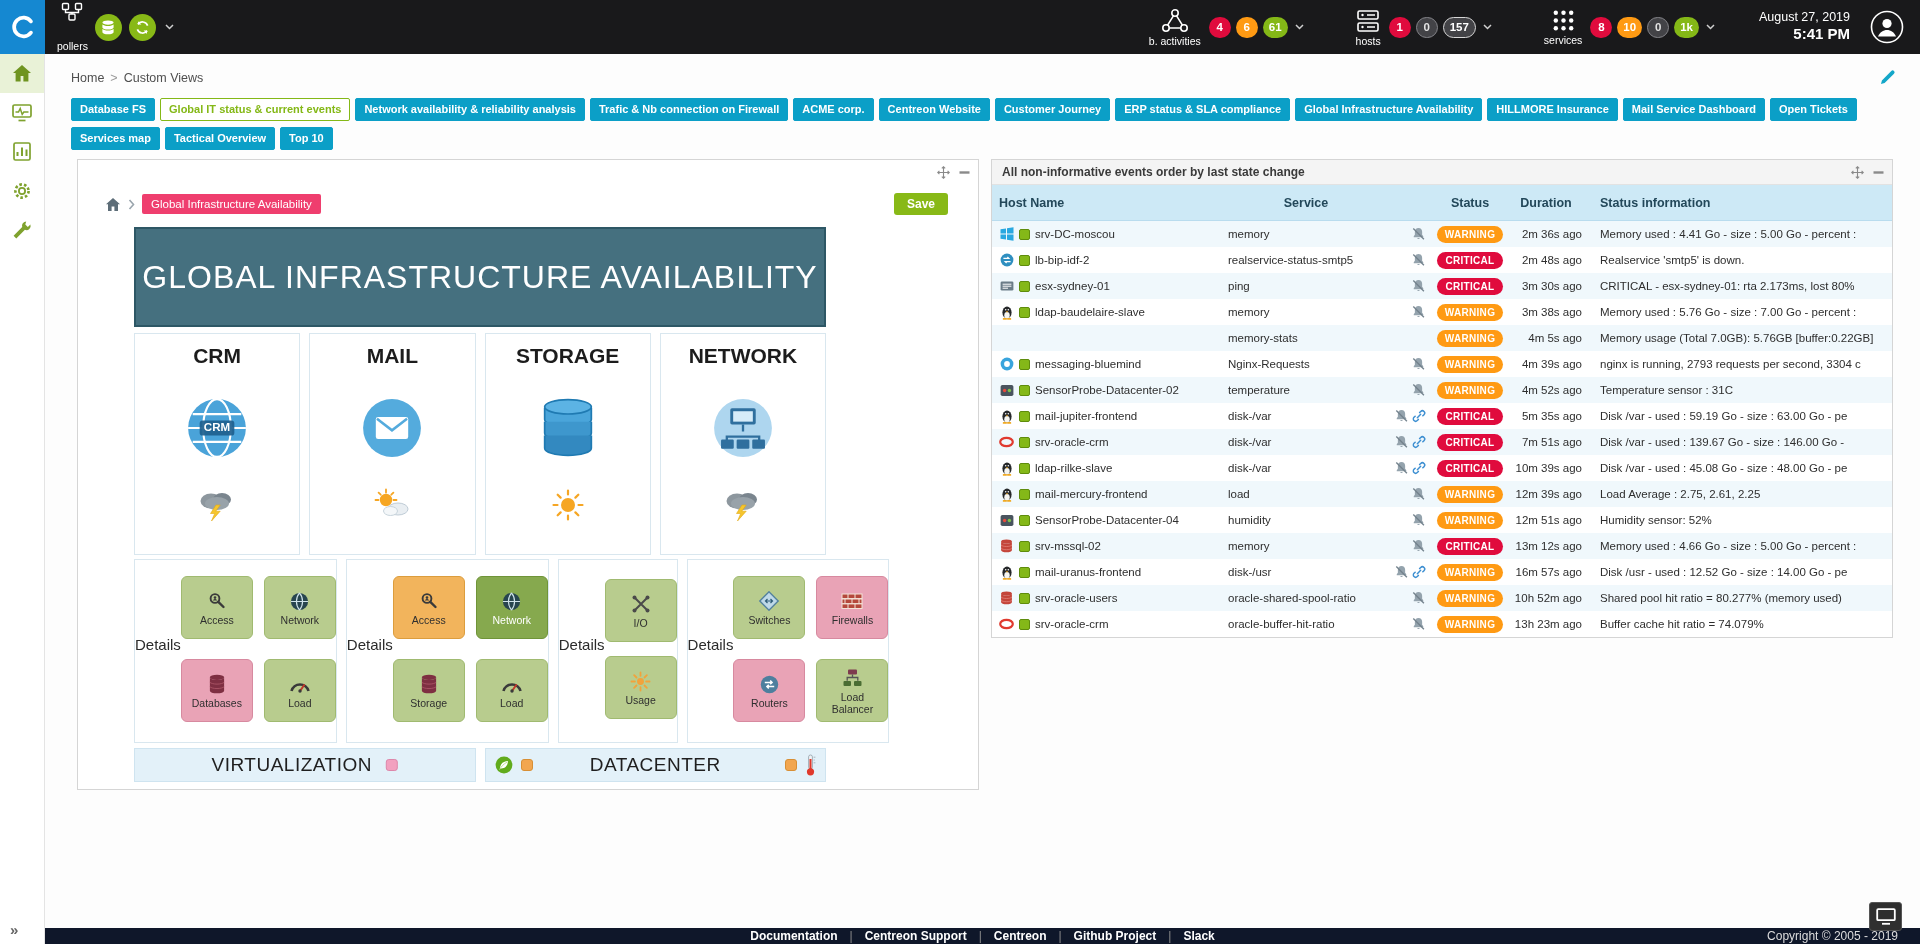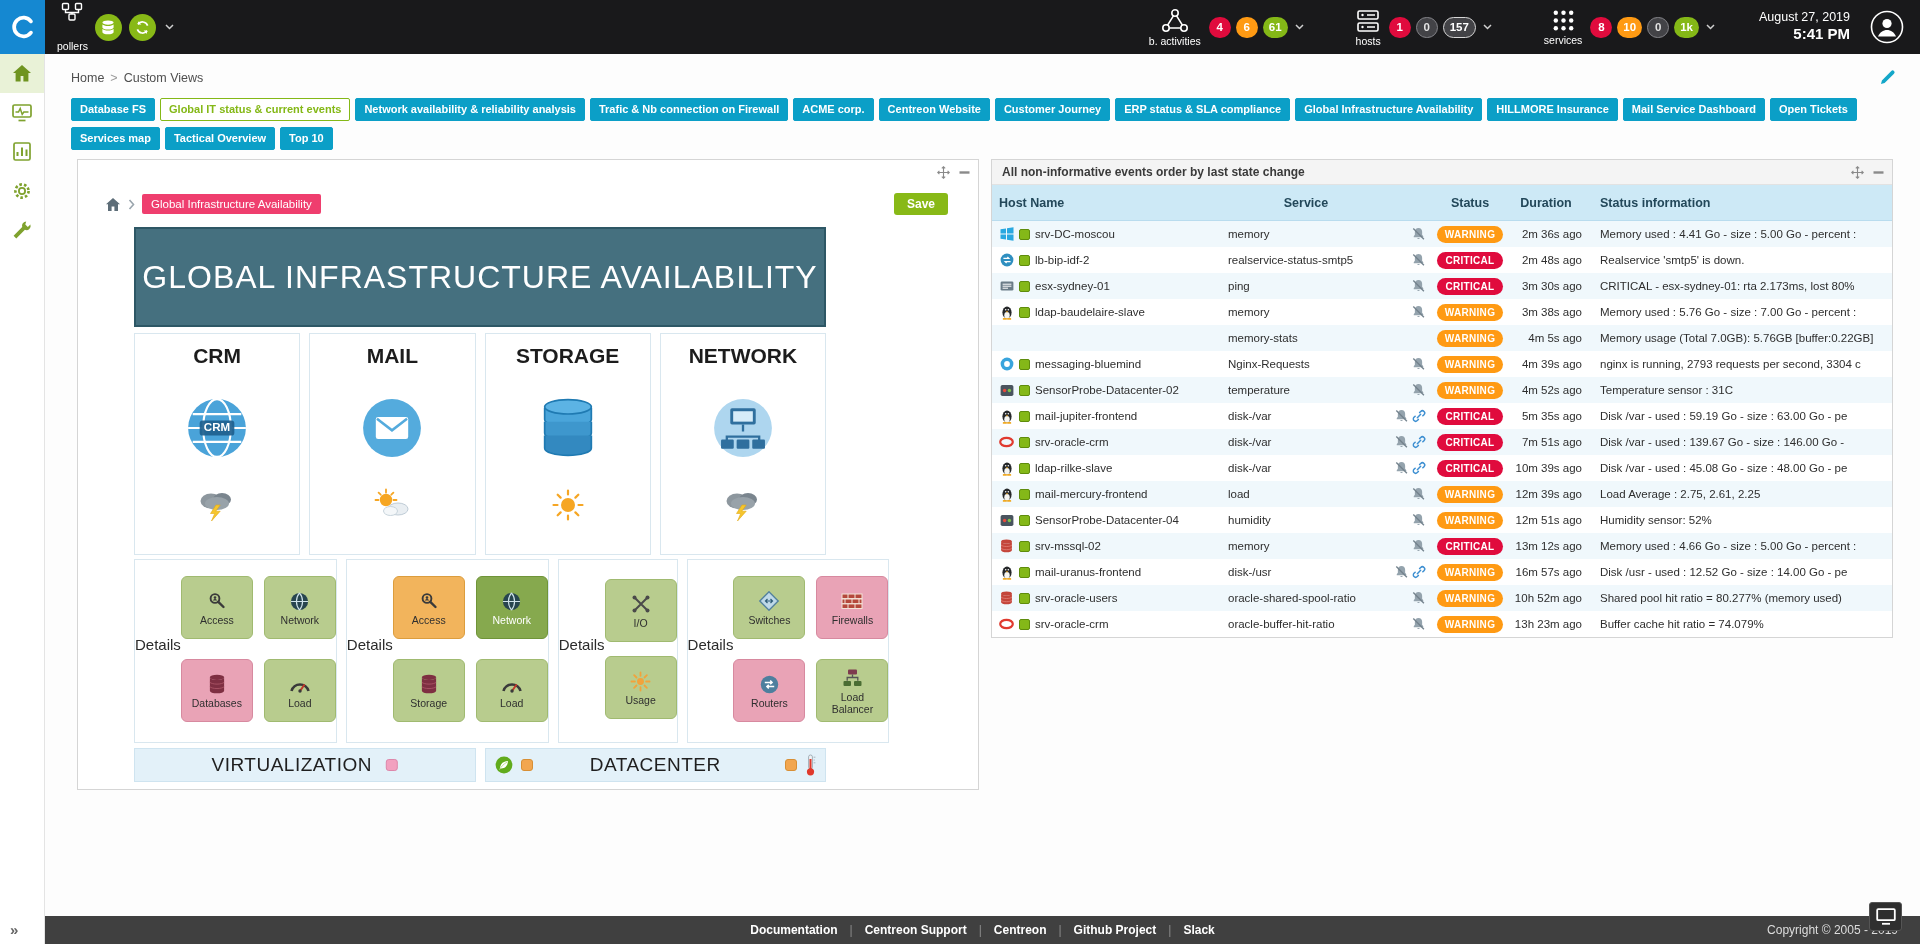--- a/index.html
+++ b/index.html
@@ -108,21 +108,21 @@
 .c-svc{padding-left:4px;overflow:hidden;white-space:nowrap}
 .c-ic{display:flex;align-items:center;justify-content:flex-end;gap:3px;padding-right:4px}
 .c-status{display:flex;justify-content:center}
 .pill{width:66px;text-align:center;font-size:10px;font-weight:bold;color:#fff;padding:3px 0;border-radius:10px;letter-spacing:.3px}
 .pill-WARNING{background:#ff9a13}
 .pill-CRITICAL{background:#e00b3d}
 .c-dur{text-align:right;padding-right:10px;white-space:nowrap}
 .c-info{padding-left:8px;overflow:hidden;white-space:nowrap}
 
 
-.footer{height:28px;background:#404040;display:flex;align-items:center;position:relative;flex-shrink:0}
+.footer{height:16px;background:#0f172a;display:flex;align-items:center;position:relative;flex-shrink:0}
 .flinks{position:absolute;left:0;right:0;text-align:center;font-size:12px}
 .flink{color:#fff;font-weight:bold}
 .fsep{color:#8a8a8a;margin:0 12px}
 .fcopy{position:absolute;right:22px;font-size:12px;color:#ddd}
 .fullscreen-btn{position:absolute;right:18px;bottom:13px;width:33px;height:29px;background:#2f2f2f;border:1px solid #555;border-radius:3px;display:flex;align-items:center;justify-content:center;z-index:5}
 .icn{display:inline-flex}
 .icn svg{display:block}
 </style>
 </head>
 <body>

